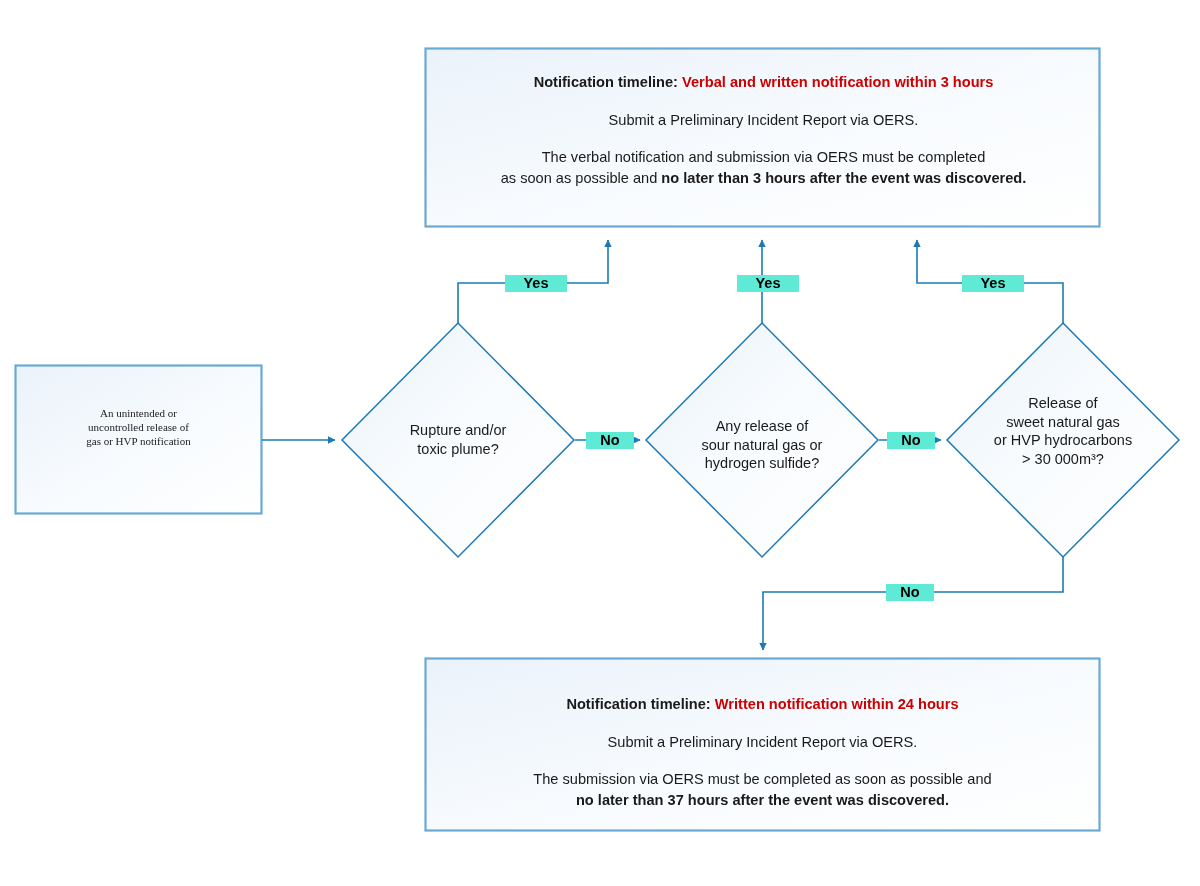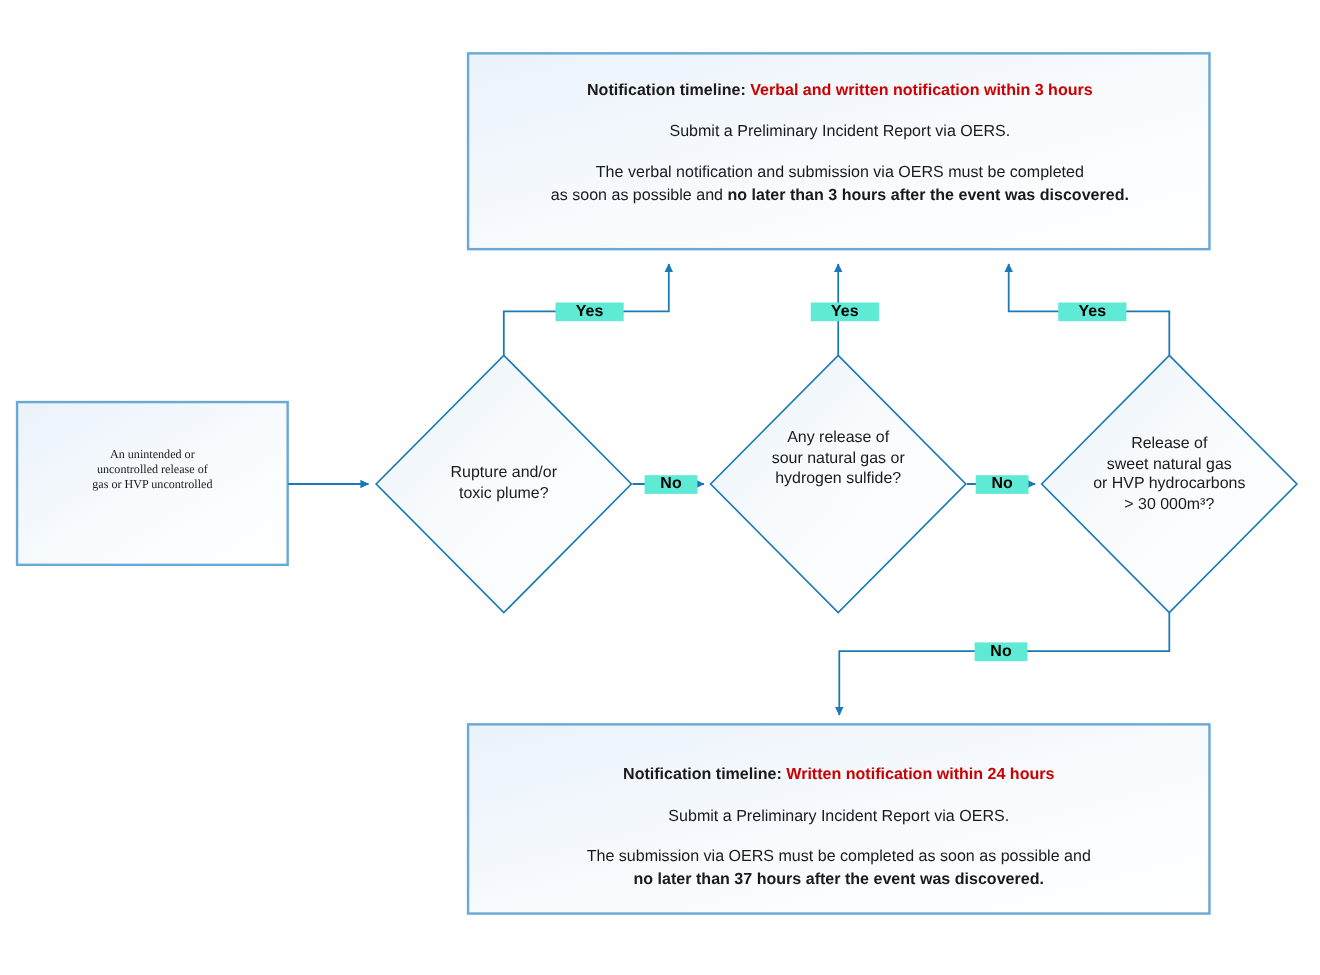--- a/index.html
+++ b/index.html
@@ -120,29 +120,29 @@
     <path d="M879,440 L941,440" fill="none" stroke="#1b7ab5" stroke-width="1.6" marker-end="url(#arrowHead)"></path>
 
     <path d="M1063,323 L1063,283 L917,283 L917,240" fill="none" stroke="#1b7ab5" stroke-width="1.6" marker-end="url(#arrowHead)"></path>
 
     <path d="M1063,557 L1063,592 L763,592 L763,650" fill="none" stroke="#1b7ab5" stroke-width="1.6" marker-end="url(#arrowHead)"></path>
   </svg>
 
   <div class="node-text start-text" style="left:20px; top:406px; width:237px;">
     <div>An unintended or</div>
     <div>uncontrolled release of</div>
-    <div>gas or HVP uncontrolled</div>
+    <div>gas or HVP notification</div>
   </div>
 
   <div class="node-text diamond-text" style="left:358px; top:421px; width:200px;">
     <div>Rupture and/or</div>
     <div>toxic plume?</div>
   </div>
 
-  <div class="node-text diamond-text" style="left:662px; top:389px; width:200px;">
+  <div class="node-text diamond-text" style="left:662px; top:417px; width:200px;">
     <div>Any release of</div>
     <div>sour natural gas or</div>
     <div>hydrogen sulfide?</div>
   </div>
 
   <div class="node-text diamond-text" style="left:961px; top:394px; width:204px;">
     <div>Release of</div>
     <div>sweet natural gas</div>
     <div>or HVP hydrocarbons</div>
     <div>&gt; 30 000m³?</div>

